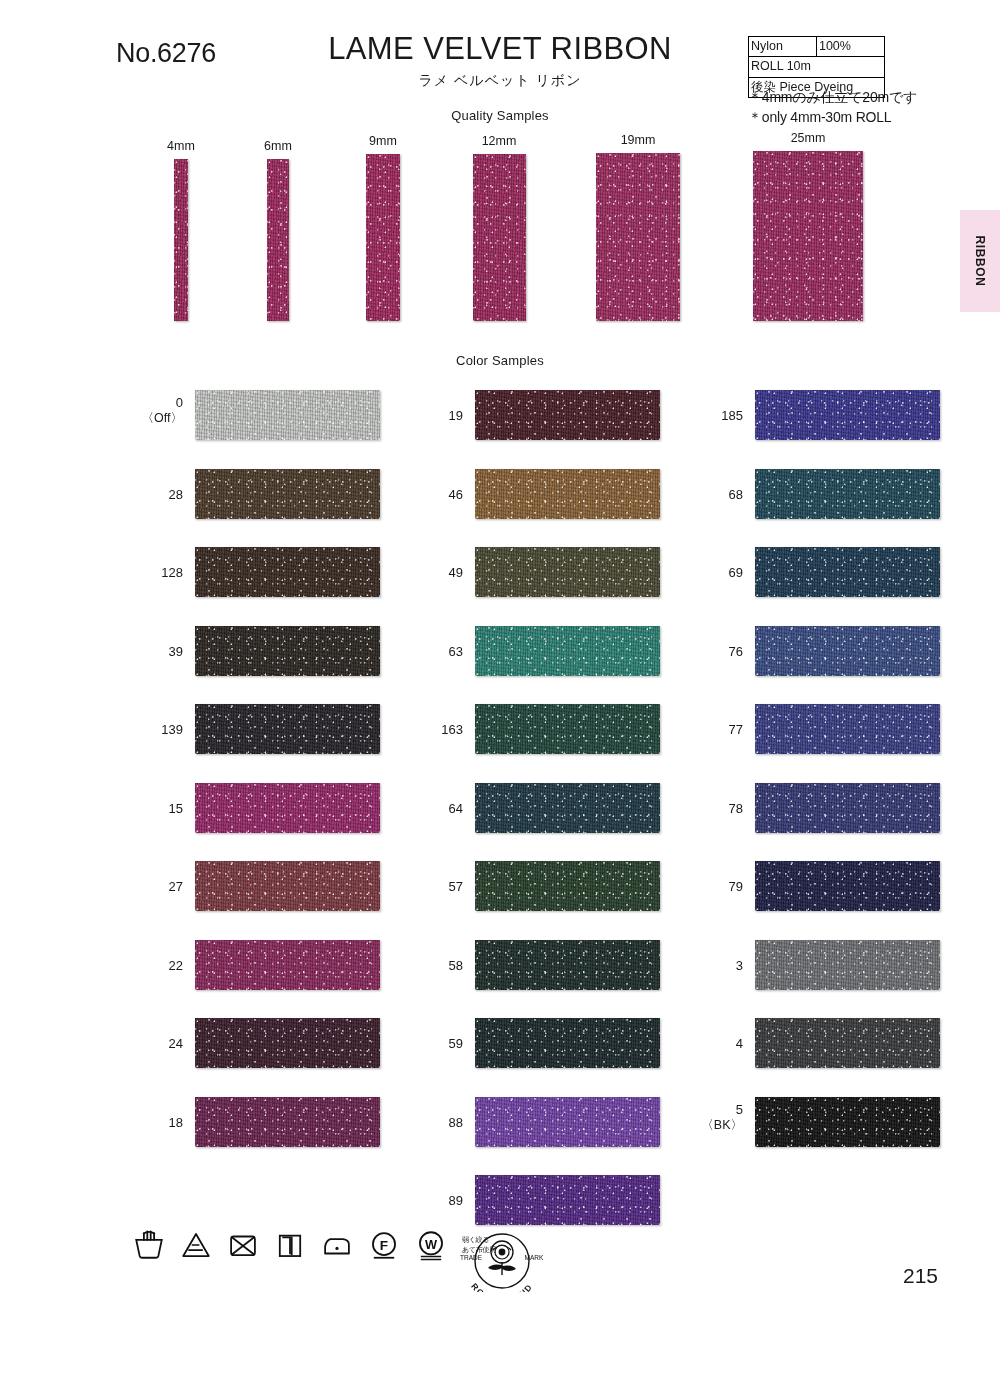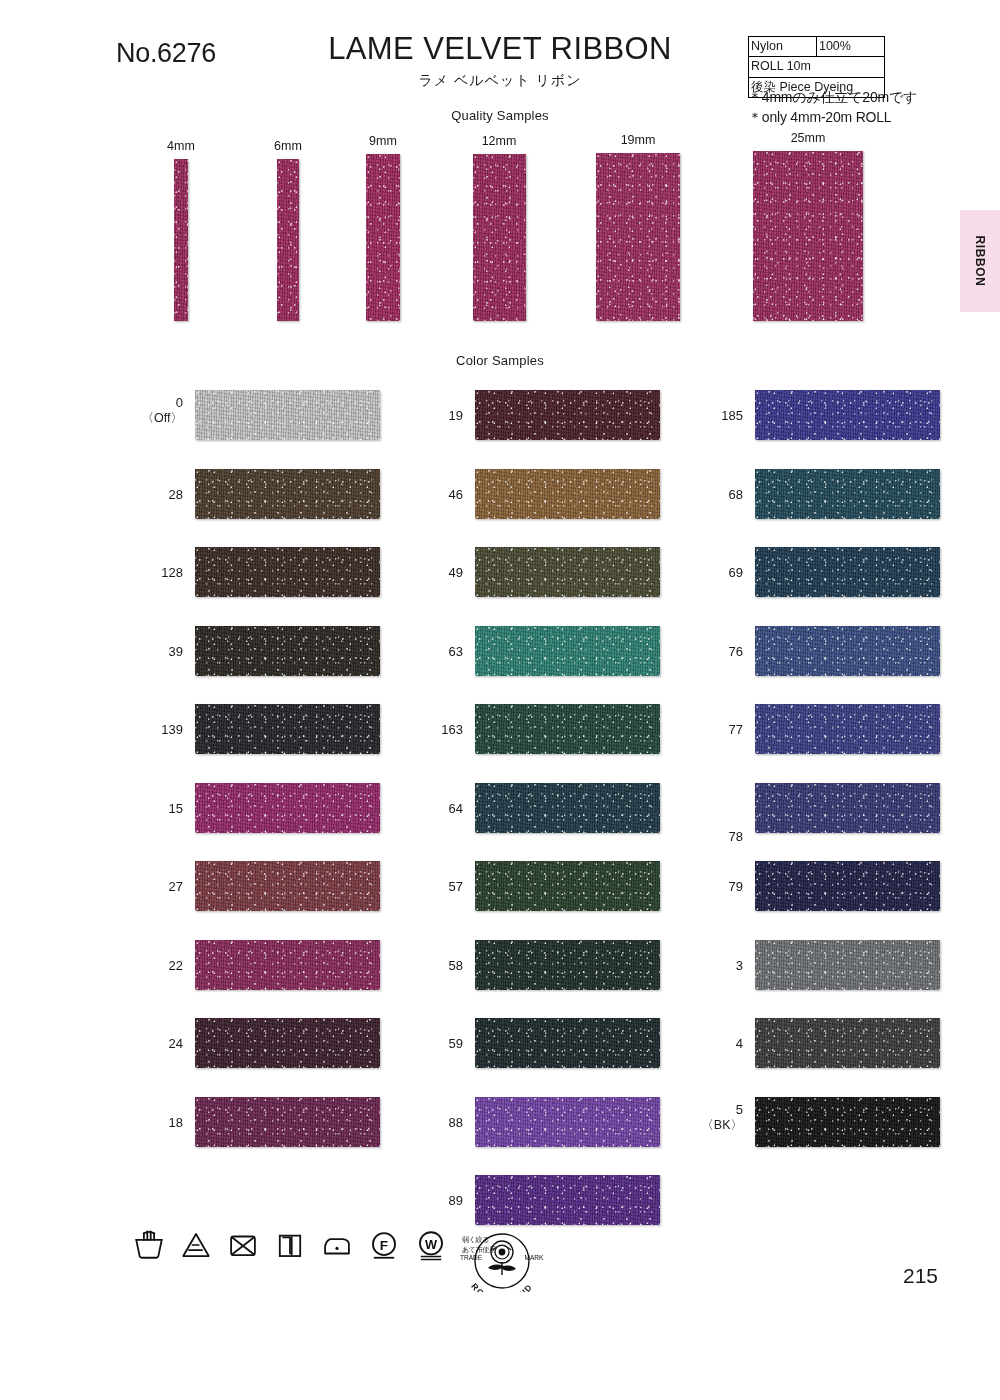--- a/index.html
+++ b/index.html
@@ -219,35 +219,35 @@
       <td colspan="2">ROLL 10m</td>
     </tr>
     <tr>
       <td colspan="2">後染  Piece Dyeing</td>
     </tr>
   </tbody>
     </table>
 
   <div id="spec-notes">
     <div>＊4mmのみ仕立て20mです</div>
-    <div>＊only 4mm-20m ROLL</div>
+    <div>＊only 4mm-30m ROLL</div>
   </div>
 </div>
 
 <div id="side-tab">
   <span>RIBBON</span>
 </div>
 
 <div id="quality-heading" class="section-heading">Quality Samples</div>
 <div id="quality-row">
     <div class="q-item" style="left: 111px; width: 140px;">
       <div class="q-label">4mm</div>
       <div class="q-swatch lame velvet" style="width: 14px; height: 162px; background: rgb(156, 42, 92);"></div>
     </div>
-    <div class="q-item" style="left: 218px; width: 140px;">
+    <div class="q-item" style="left: 208px; width: 140px;">
       <div class="q-label">6mm</div>
       <div class="q-swatch lame velvet" style="width: 22px; height: 162px; background: rgb(158, 42, 94);"></div>
     </div>
     <div class="q-item" style="left: 313px; width: 140px;">
       <div class="q-label">9mm</div>
       <div class="q-swatch lame velvet" style="width: 34px; height: 167px; background: rgb(160, 42, 94);"></div>
     </div>
     <div class="q-item" style="left: 429px; width: 140px;">
       <div class="q-label">12mm</div>
       <div class="q-swatch lame velvet" style="width: 53px; height: 167px; background: rgb(157, 42, 93);"></div>
@@ -370,21 +370,21 @@
       </div>
       <div class="color-row">
         <div class="c-label" style="top: 18px;">76</div>
         <div class="c-swatch lame velvet" style="background: rgb(58, 78, 133);"></div>
       </div>
       <div class="color-row">
         <div class="c-label" style="top: 18px;">77</div>
         <div class="c-swatch lame velvet" style="background: rgb(59, 63, 134);"></div>
       </div>
       <div class="color-row">
-        <div class="c-label" style="top: 18px; margin-top: 28px;">78</div>
+        <div class="c-label" style="top: 18px;">78</div>
         <div class="c-swatch lame velvet" style="background: rgb(54, 58, 118);"></div>
       </div>
       <div class="color-row">
         <div class="c-label" style="top: 18px;">79</div>
         <div class="c-swatch lame velvet" style="background: rgb(31, 33, 71);"></div>
       </div>
       <div class="color-row">
         <div class="c-label" style="top: 18px;">3</div>
         <div class="c-swatch lame velvet" style="background: rgb(111, 114, 118);"></div>
       </div>

